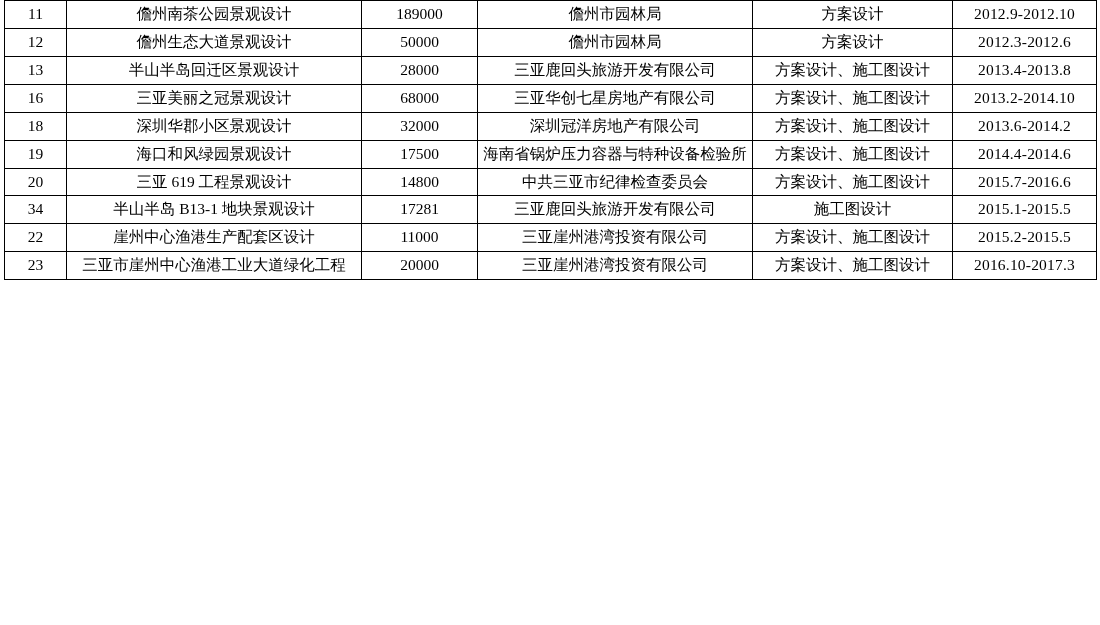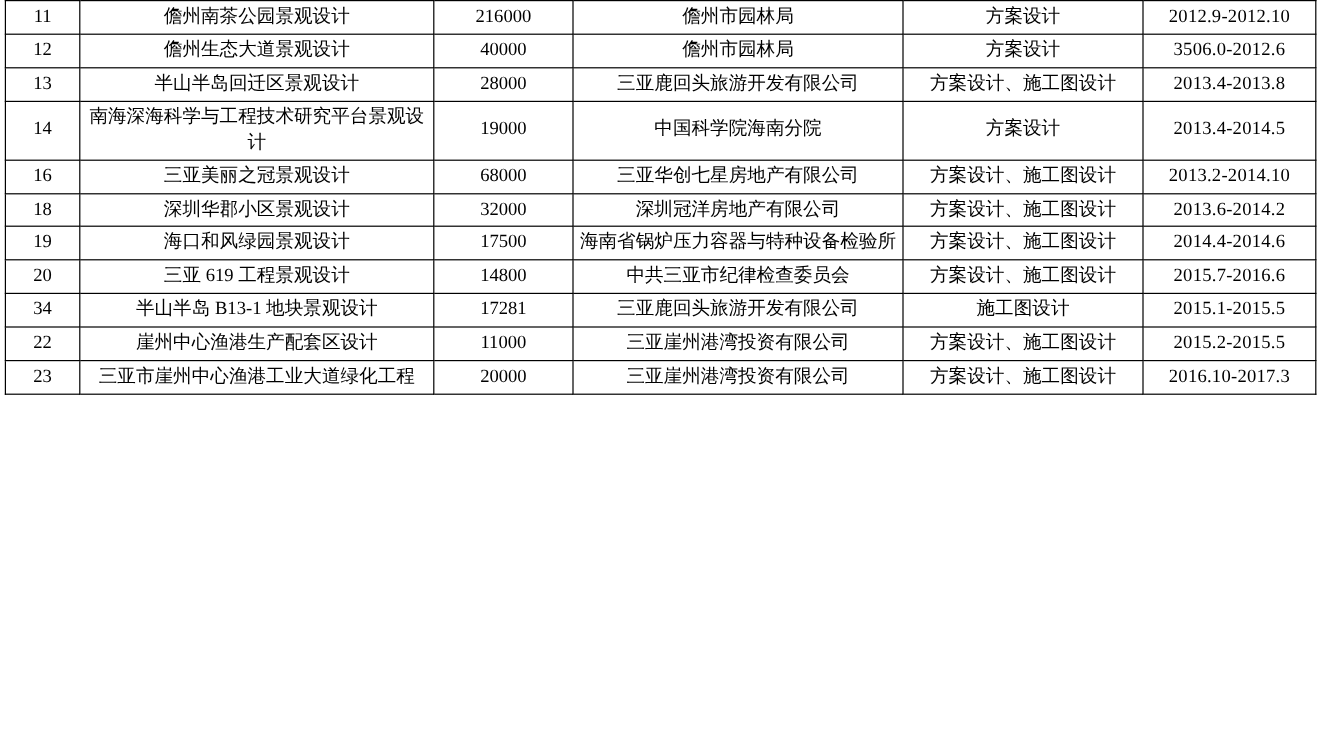--- a/index.html
+++ b/index.html
@@ -61,48 +61,40 @@
       <col class="c-name">
       <col class="c-area">
       <col class="c-client">
       <col class="c-scope">
       <col class="c-period">
     </colgroup>
     <tbody>
       <tr>
         <td class="index-cell">11</td>
         <td class="name-cell">儋州南茶公园景观设计</td>
-        <td class="area-cell">216000</td>
+        <td class="area-cell">189000</td>
         <td class="client-cell">儋州市园林局</td>
         <td class="scope-cell">方案设计</td>
         <td class="period-cell">2012.9-2012.10</td>
       </tr>
       <tr>
         <td class="index-cell">12</td>
         <td class="name-cell">儋州生态大道景观设计</td>
-        <td class="area-cell">40000</td>
+        <td class="area-cell">50000</td>
         <td class="client-cell">儋州市园林局</td>
         <td class="scope-cell">方案设计</td>
-        <td class="period-cell">3506.0-2012.6</td>
+        <td class="period-cell">2012.3-2012.6</td>
       </tr>
       <tr>
         <td class="index-cell">13</td>
         <td class="name-cell">半山半岛回迁区景观设计</td>
         <td class="area-cell">28000</td>
         <td class="client-cell">三亚鹿回头旅游开发有限公司</td>
         <td class="scope-cell">方案设计、施工图设计</td>
         <td class="period-cell">2013.4-2013.8</td>
-      </tr>
-      <tr>
-        <td class="index-cell">14</td>
-        <td class="name-cell tworow">南海深海科学与工程技术研究平台景观设计</td>
-        <td class="area-cell">19000</td>
-        <td class="client-cell">中国科学院海南分院</td>
-        <td class="scope-cell">方案设计</td>
-        <td class="period-cell">2013.4-2014.5</td>
       </tr>
       <tr>
         <td class="index-cell">16</td>
         <td class="name-cell">三亚美丽之冠景观设计</td>
         <td class="area-cell">68000</td>
         <td class="client-cell">三亚华创七星房地产有限公司</td>
         <td class="scope-cell">方案设计、施工图设计</td>
         <td class="period-cell">2013.2-2014.10</td>
       </tr>
       <tr>

